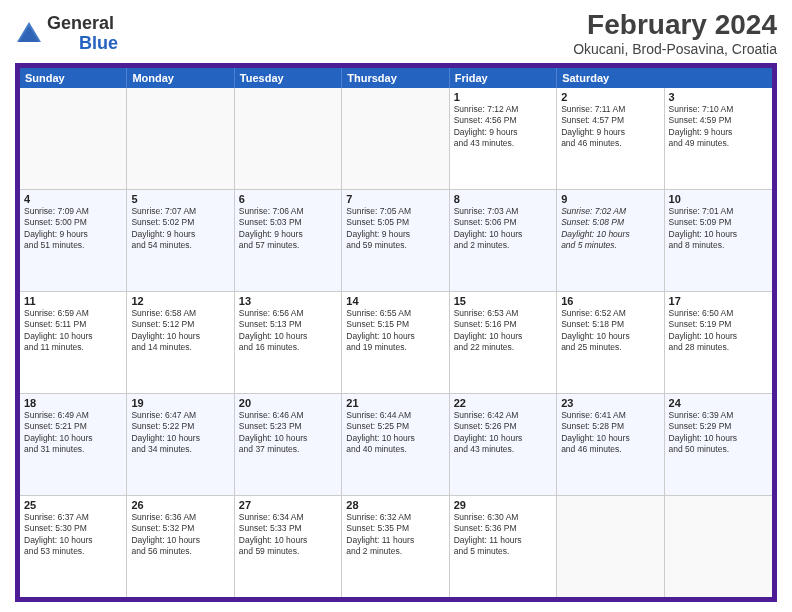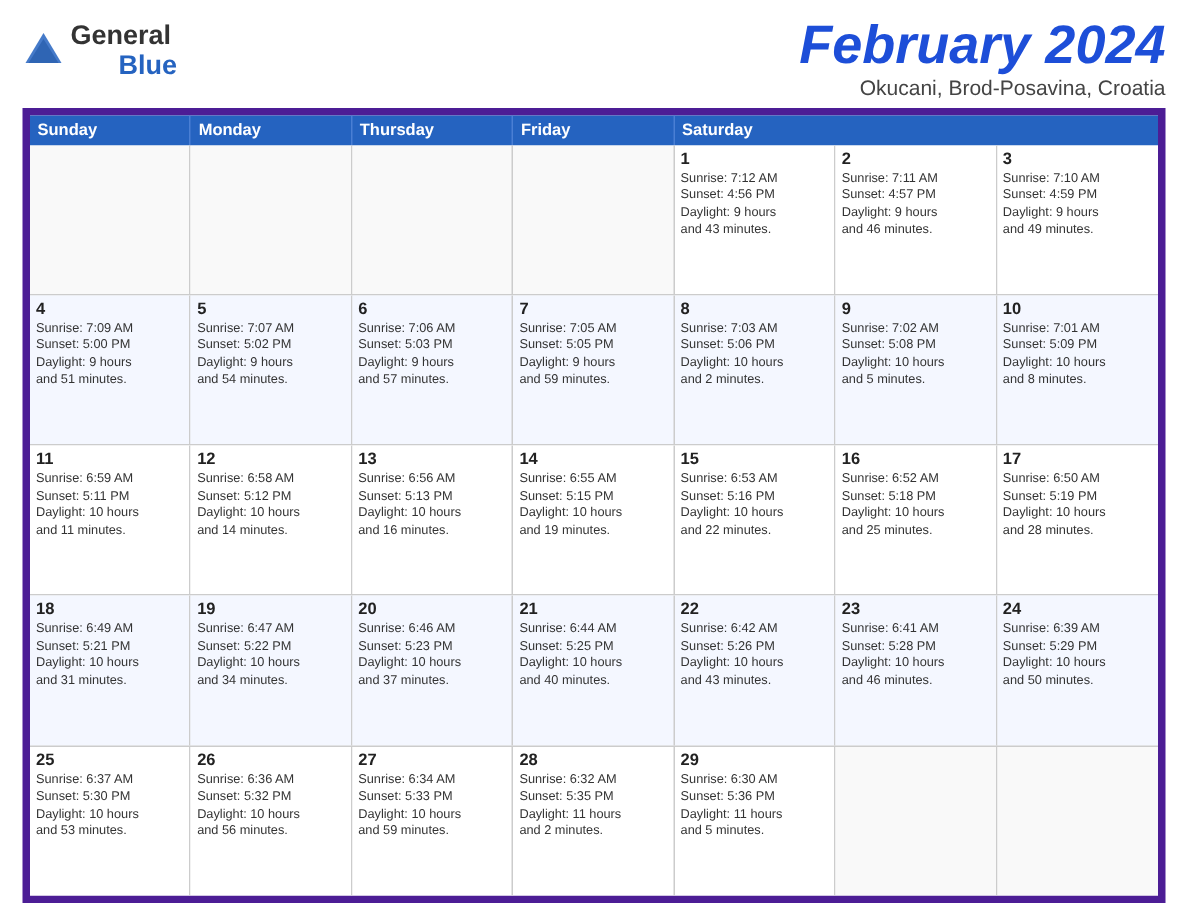--- a/index.html
+++ b/index.html
@@ -37,25 +37,24 @@
     .logo-blue { color: #2563c0; margin-left: 32px; }
     .logo-icon {
       width: 28px;
       height: 28px;
       margin-right: 4px;
     }
     .title-block {
       text-align: right;
     }
     .month-title {
-      font-size: 36px;
+      font-size: 28px;
       font-weight: bold;
-      color: #1d4ed8;
+      color: #404040;
       line-height: 1.1;
-      font-style: italic;
     }
     .subtitle {
       font-size: 14px;
       color: #444;
     }
     .calendar {
       flex: 1;
       display: flex;
       flex-direction: column;
       border: 5px solid #4c1d95;
@@ -131,20 +130,21 @@
     <div class="title-block">
       <div class="month-title">February 2024</div>
       <div class="subtitle">Okucani, Brod-Posavina, Croatia</div>
     </div>
   </div>
 
   <div class="calendar">
     <div class="cal-header-row">
     <div class="cal-header-cell">Sunday</div>
         <div class="cal-header-cell">Monday</div>
+        <div class="cal-header-cell">Tuesday</div>
         <div class="cal-header-cell">Thursday</div>
         <div class="cal-header-cell">Friday</div>
         <div class="cal-header-cell">Saturday</div>
       </div>
     <div class="cal-body">
     <div class="cal-row">
           <div class="cal-cell empty"></div>
           <div class="cal-cell empty"></div>
           <div class="cal-cell empty"></div>
           <div class="cal-cell empty"></div>
@@ -201,21 +201,21 @@
           </div>
           <div class="cal-cell">
             <div class="day-num">8</div>
             <div class="day-info" style="white-space: pre-line;">Sunrise: 7:03 AM
 Sunset: 5:06 PM
 Daylight: 10 hours
 and 2 minutes.</div>
           </div>
           <div class="cal-cell">
             <div class="day-num">9</div>
-            <div class="day-info" style="white-space: pre-line;">Sunrise: 7:02 AM
+            <div class="day-info" style="white-space: pre-line; font-style: italic;">Sunrise: 7:02 AM
 Sunset: 5:08 PM
 Daylight: 10 hours
 and 5 minutes.</div>
           </div>
           <div class="cal-cell">
             <div class="day-num">10</div>
             <div class="day-info" style="white-space: pre-line;">Sunrise: 7:01 AM
 Sunset: 5:09 PM
 Daylight: 10 hours
 and 8 minutes.</div>

